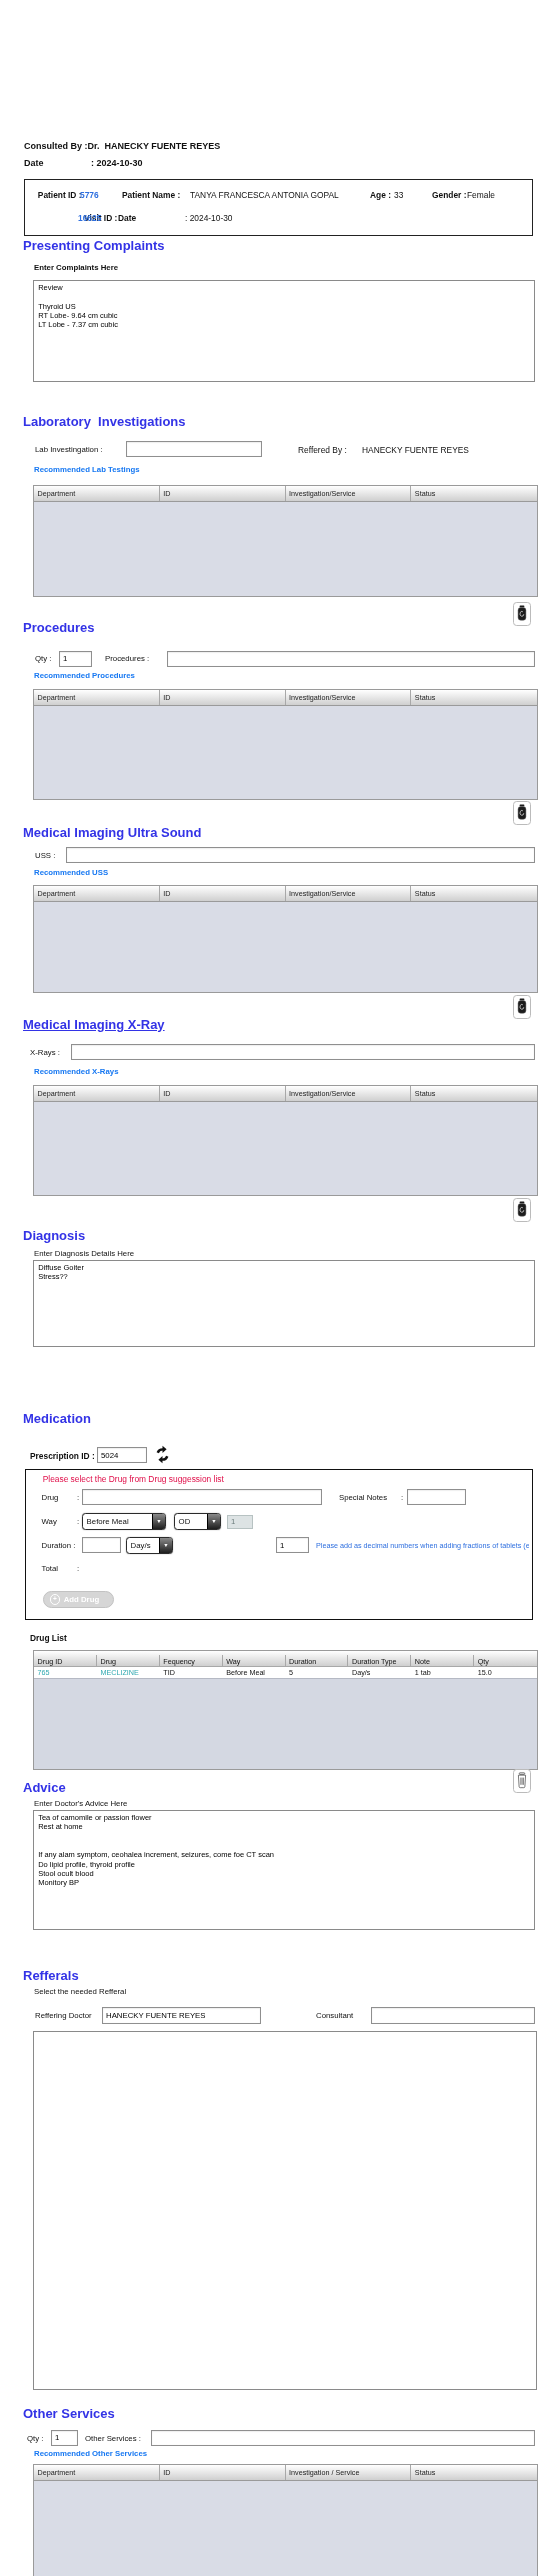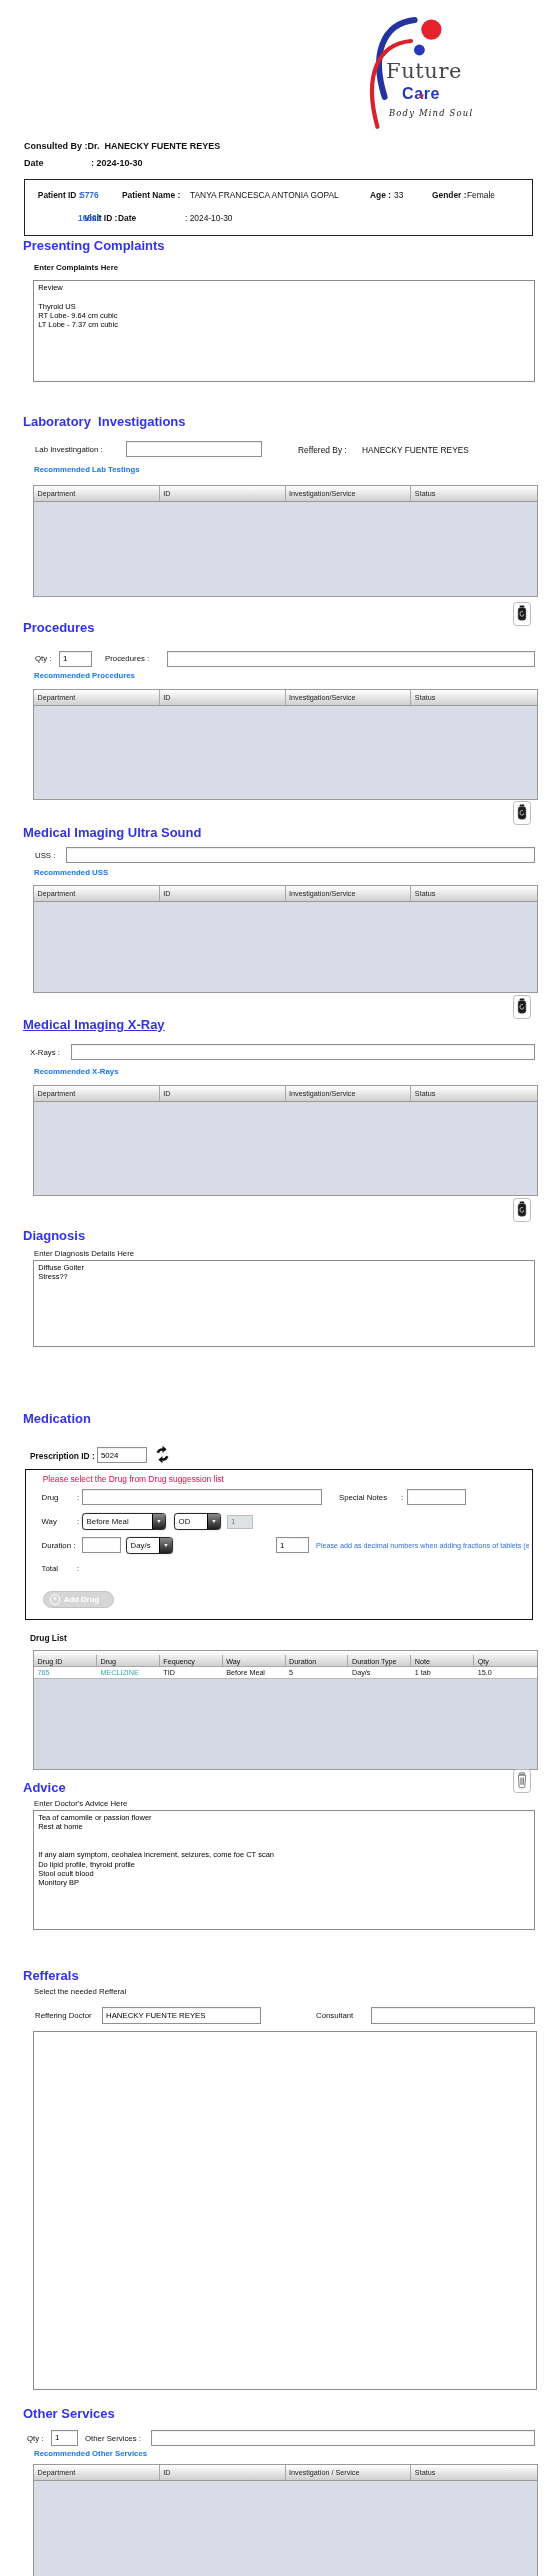--- a/index.html
+++ b/index.html
@@ -81,34 +81,20 @@
   .dtfill{height:90px;background:#d4d8e2;border-top:0.6px solid #b5b9c4;}
 
   .refbox{position:absolute;left:33px;top:2031px;width:502px;height:357px;border:0.6px solid #8a8a8a;background:#fff;}
 </style>
 </head>
 <body>
 
 <div class="page">
 
 
-  <div class="logo">
-    <svg width="123" height="129" viewBox="0 0 205 215">
-      <path d="M36 148 C14 78 32 26 86 20" stroke="#24339e" stroke-width="10" fill="none" stroke-linecap="round"></path>
-      <circle cx="114" cy="36" r="17" fill="#e3242b"></circle>
-      <path d="M24 198 C0 110 26 60 80 55" stroke="#d8232a" stroke-width="7" fill="none" stroke-linecap="round"></path>
-      <circle cx="94" cy="70" r="9" fill="#2438b8"></circle>
-    </svg>
-    <div class="logo-future">Future</div>
-    <div class="logo-care">
-      <span>Care</span>
-      <span class="logo-heart">♥</span>
-    </div>
-    <div class="logo-tag">Body Mind Soul</div>
-  </div>
 
   <div class="consult-line" style="top:141px;"><span>Consulted By :</span><span class="consult-val">Dr.  HANECKY FUENTE REYES</span></div>
   <div class="consult-line" style="top:158px;">Date</div>
   <div class="consult-line" style="left:91px;top:158px;">: 2024-10-30</div>
 
   <div class="pbox">
     <span class="pb-lbl" style="left:4.8px;top:9.6px;margin-left:8px;">Patient ID :</span>
     <span class="pb-blue" style="left:55px;top:9.6px;">5776</span>
     <span class="pb-lbl" style="left:97px;top:9.6px;">Patient Name :</span>
     <span style="left:165px;top:9.6px;">TANYA FRANCESCA ANTONIA GOPAL</span>

